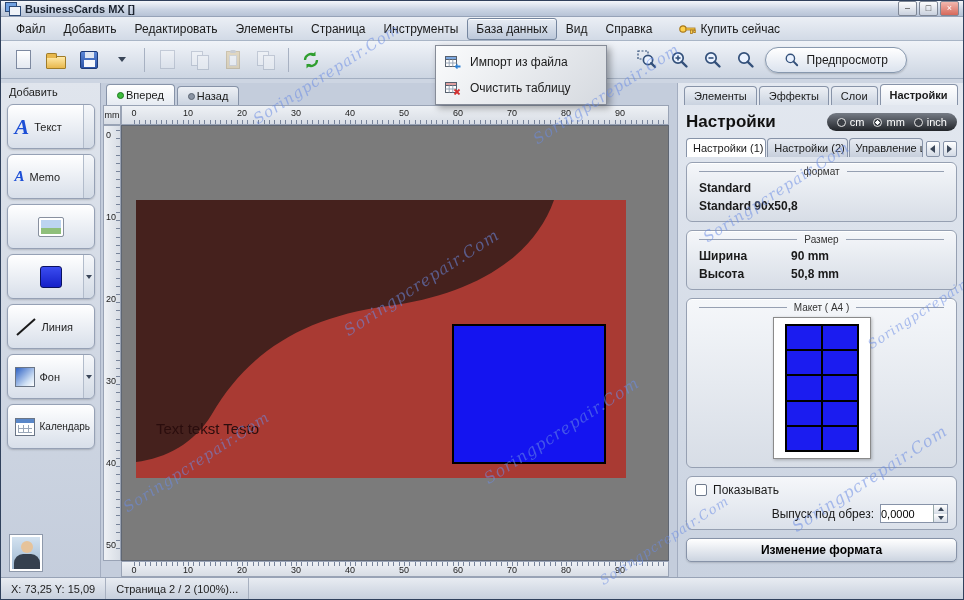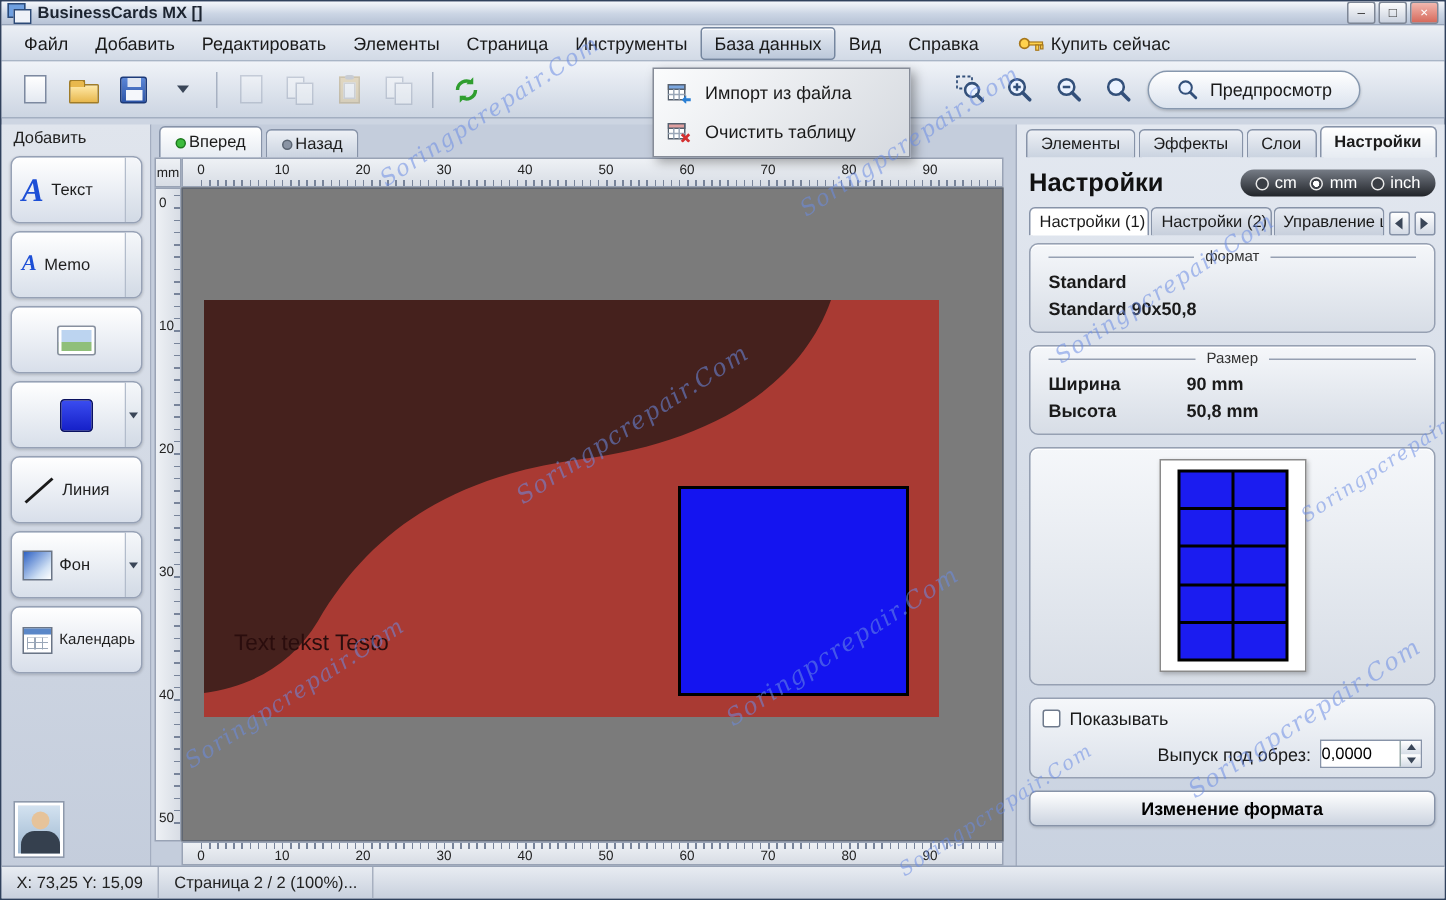--- a/index.html
+++ b/index.html
@@ -415,20 +415,21 @@
           <span class="gl">Ширина</span>
           <span>90 mm</span>
         </div>
         <div class="grow">
           <span class="gl">Высота</span>
           <span>50,8 mm</span>
         </div>
       </div>
 
       <div class="group">
+        <div class="legend">Макет ( A4 )</div>
         <div class="page-preview">
           <div class="page-grid">
             <div class="cell"></div>
             <div class="cell"></div>
             <div class="cell"></div>
             <div class="cell"></div>
             <div class="cell"></div>
             <div class="cell"></div>
             <div class="cell"></div>
             <div class="cell"></div>

